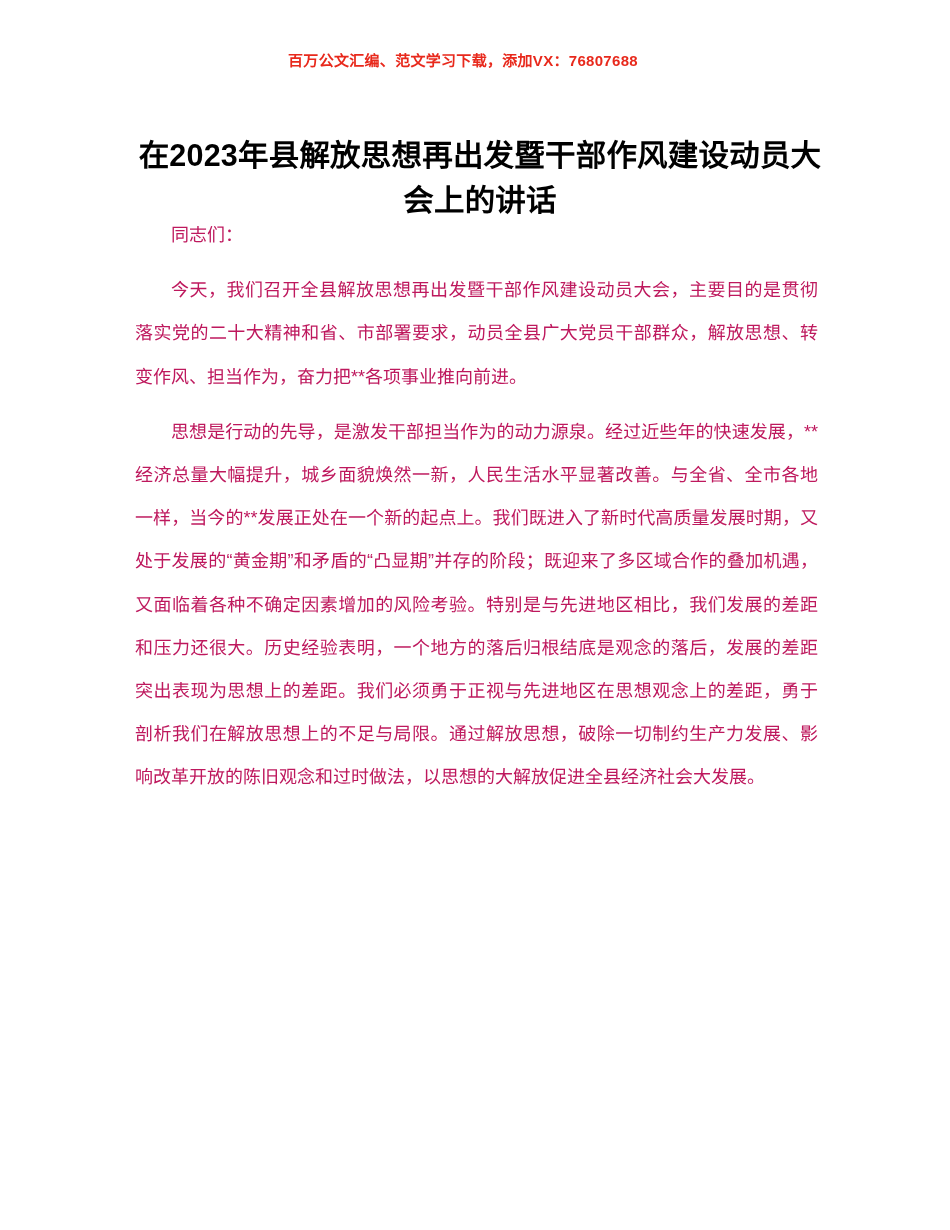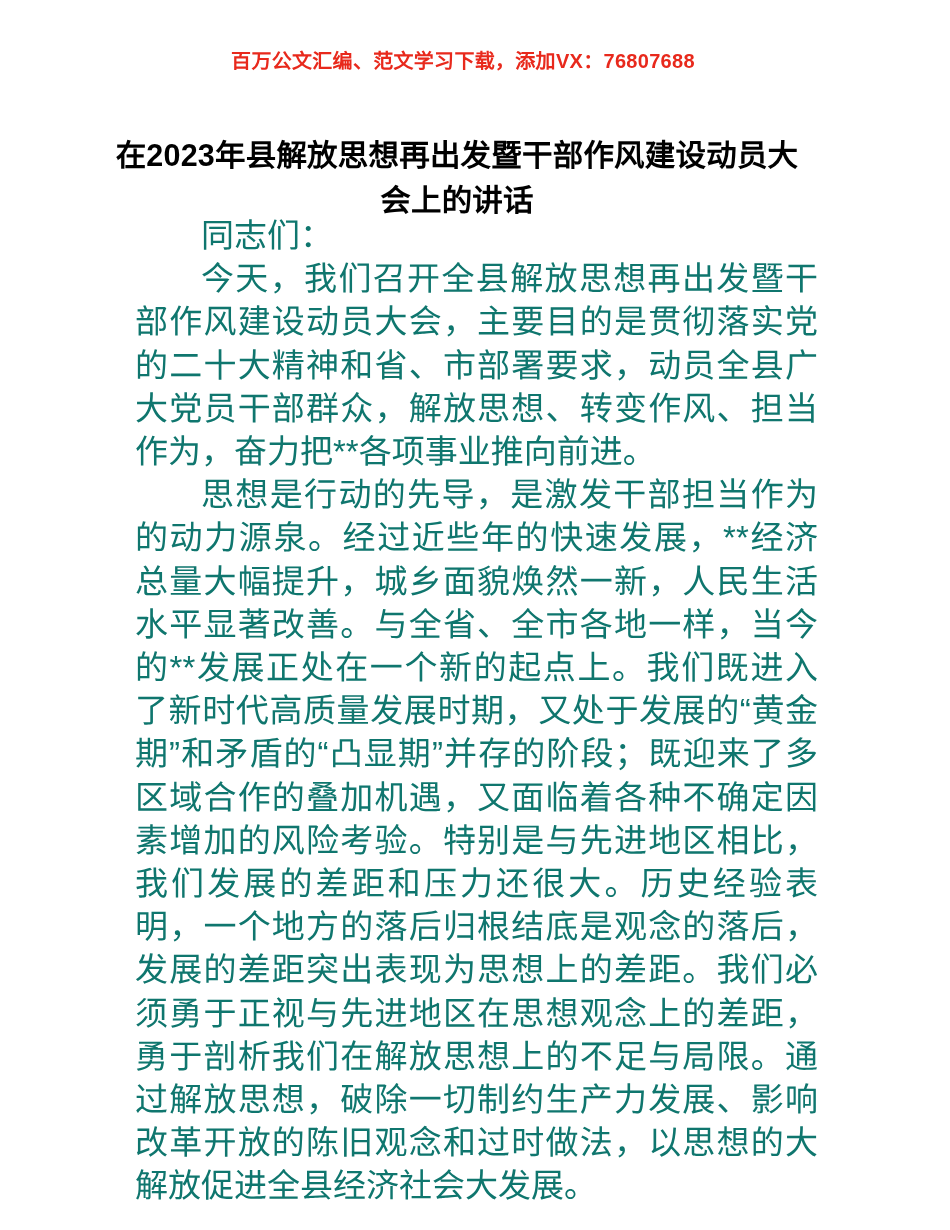--- a/index.html
+++ b/index.html
@@ -25,65 +25,65 @@
   }
 
   
   .promo-header {
     position: absolute;
     left: 0;
     top: 48px;
     width: 926px;
     text-align: center;
     color: #e8291c;
-    font-size: 20px;
+    font-size: 15px;
     font-weight: 700;
     letter-spacing: 0.3px;
     line-height: 26px;
     white-space: nowrap;
   }
 
   
   .doc-title {
     position: absolute;
-    left: 115px;
+    left: 138px;
     top: 113px;
     width: 684px;
     text-align: center;
     color: #000000;
     font-size: 30.5px;
     font-weight: 700;
     line-height: 45px;
     letter-spacing: 0.2px;
     word-break: break-all;
   }
 
   
   .doc-body {
     position: absolute;
     left: 135px;
     top: 214px;
     width: 683px;
   }
 
   .para {
-    color: #0f766e;
-    font-size: 33px;
+    color: #be185d;
+    font-size: 18px;
     line-height: 43.2px;
     text-align: justify;
     text-justify: inter-ideograph;
     text-indent: 2em;
     margin: 0;
     padding: 0;
     word-break: break-all;
     letter-spacing: 0px;
   }
 
   .para + .para {
-    margin-top: 0px;
+    margin-top: 12px;
   }
 </style>
 </head>
 <body>
 
 <div class="page">
 
   <div class="promo-header">百万公文汇编、范文学习下载，添加VX：76807688</div>
 
   <h1 class="doc-title">在2023年县解放思想再出发暨干部作风建设动员大会上的讲话</h1>

